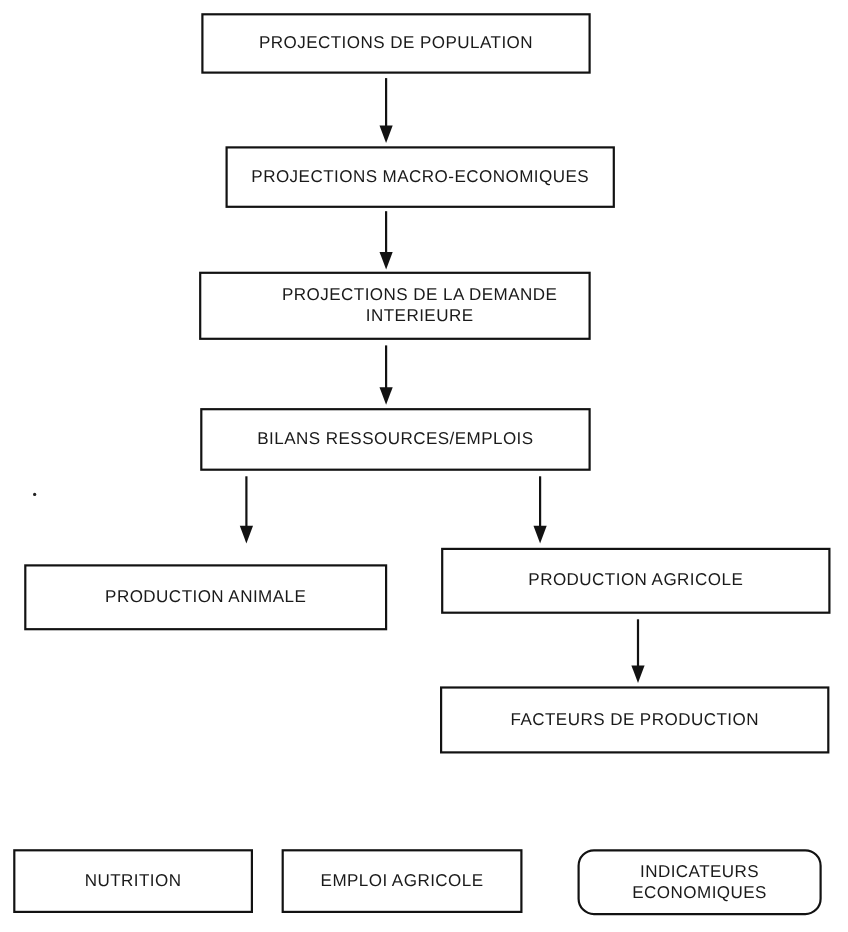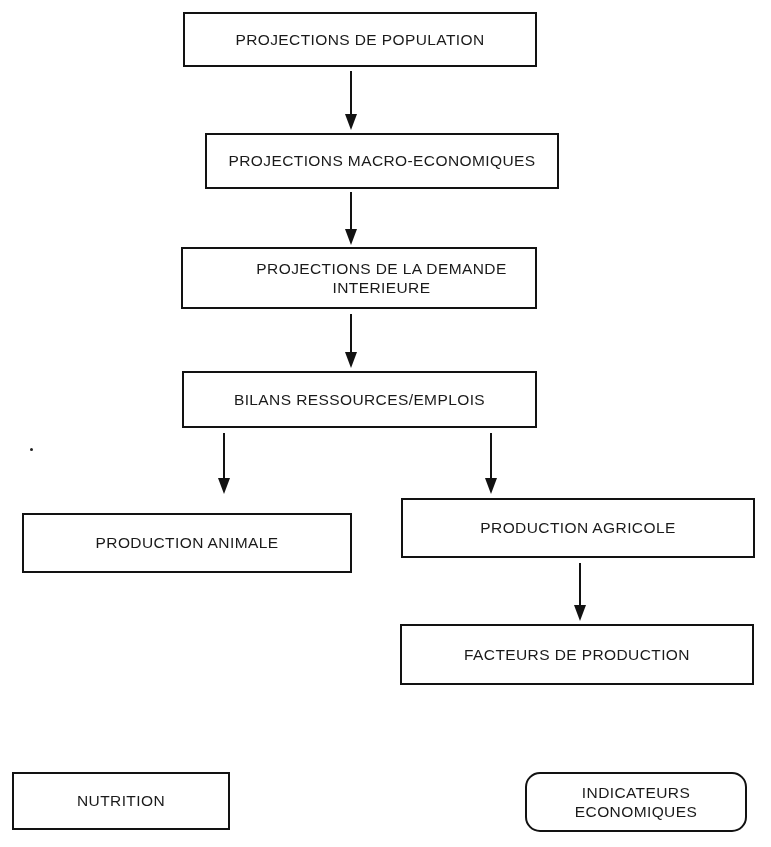--- a/index.html
+++ b/index.html
@@ -155,18 +155,21 @@
   </div>
 
   <div class="node box-nutrition">
     <span class="label">NUTRITION</span>
   </div>
 
   <div class="node box-facteurs">
     <span class="label">FACTEURS DE PRODUCTION</span>
   </div>
 
+  <div class="node box-emploi">
+    <span class="label">EMPLOI AGRICOLE</span>
+  </div>
 
   <div class="node box-indicateurs">
     <span class="label">INDICATEURS ECONOMIQUES</span>
   </div>
 
 </div>
 
 </body></html>

